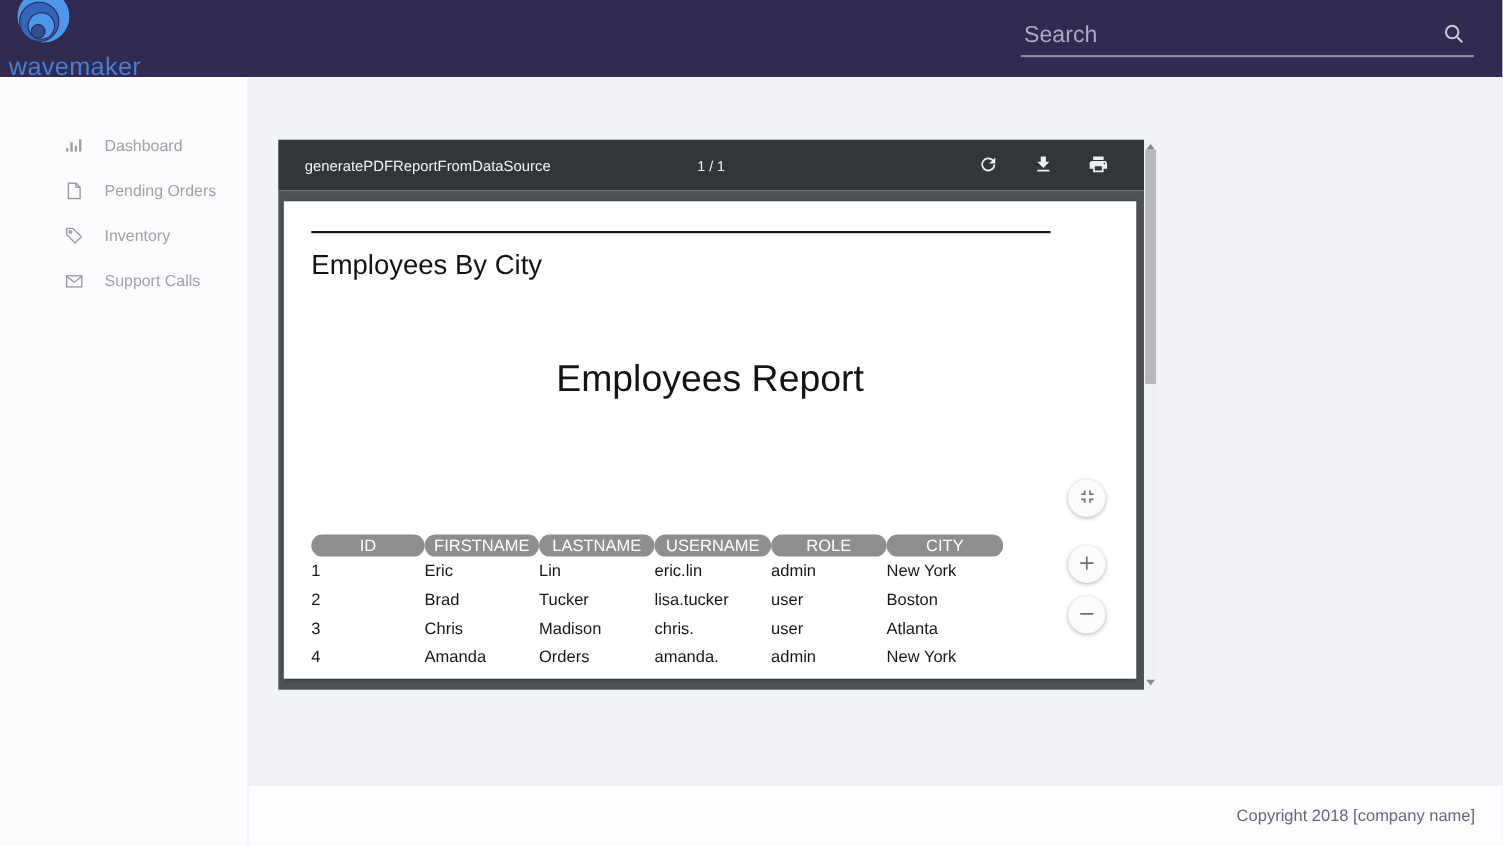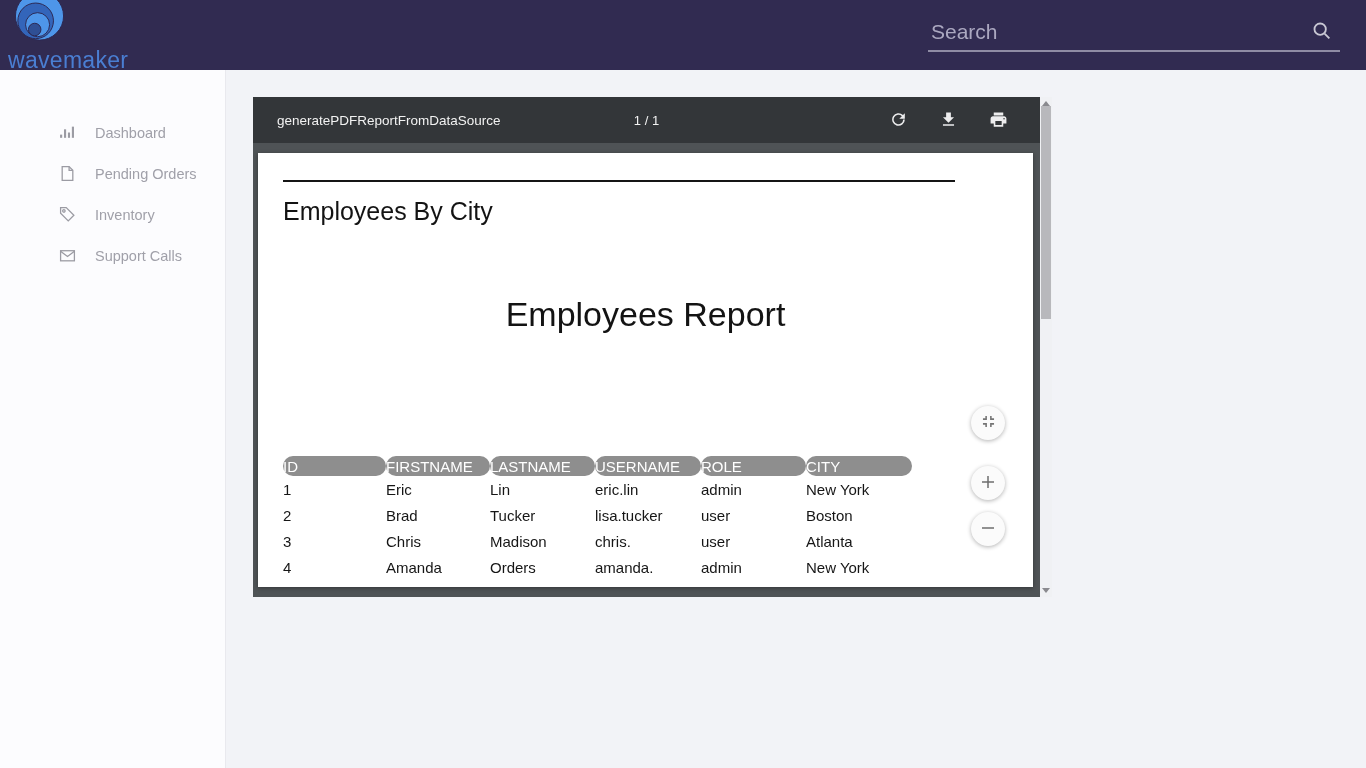--- a/index.html
+++ b/index.html
@@ -15,38 +15,38 @@
   .search-input::placeholder { color:#aba8c0; }
   .search-icon-btn { position:absolute; right:6px; top:8px; width:24px; height:24px; background:none; border:none; cursor:pointer; }
 
   
   .app-body { display:flex; height:698px; }
   .sidebar { width:226px; background:#fcfcfe; border-right:1px solid #e9e9ee;padding-left:32px; }
   .nav { padding-top:42px; }
   .nav-item { height:41px; display:flex; align-items:center; padding-left:27px; color:#a0a0a9; font-size:14.5px; cursor:pointer; }
   .nav-icon { width:17px; height:17px; margin-right:19px; flex:0 0 auto; }
 
-  .main { flex:1; display:flex; flex-direction:column; }
+  .main { flex:1; display:flex; flex-direction:column;margin-top:30px; }
   .content { flex:1; position:relative; background:var(--content-bg,#f2f3f7); }
 
   
   .pdf-embed { position:absolute; left:27px; top:27px; width:799px; height:500px; }
   .pdf-toolbar { position:absolute; left:0; top:0; right:12px; height:46px; background:var(--toolbar-bg,#333639); display:flex; align-items:center; }
   .pdf-title { margin-left:24px; color:#f2f2f2; font-size:13.5px; }
   .page-indicator { position:absolute; left:50%; transform:translateX(-50%); color:#f2f2f2; font-size:13px; }
   .toolbar-icons { margin-left:auto; margin-right:32px; display:flex; gap:30px; }
   .tb-btn { width:20px; height:20px; background:none; border:none; cursor:pointer; padding:0; }
 
   .pdf-viewer { position:absolute; left:0; top:46px; right:12px; bottom:0; background:var(--viewer-bg,#4f5356); overflow:hidden; }
   .pdf-page { position:absolute; left:5px; top:10px; width:775px; height:434px; background:#fff; overflow:hidden; box-shadow:0 1px 4px rgba(0,0,0,.35); }
   .doc-rule { position:absolute; left:25px; top:27px; width:672px; height:2px; background:#151515; }
   .doc-subtitle { position:absolute; left:25px; top:44px; width:672px; text-align:left; font-size:25px; color:#131313; }
   .doc-title { position:absolute; left:0; top:142px; width:775px; text-align:center; font-size:34px; color:#131313; }
   .report-table { position:absolute; left:25px; top:303px; width:629px; border-collapse:collapse; table-layout:fixed; font-size:15px; }
-  .report-table th { background:var(--table-header-bg,#8e8e8e); color:#fff; font-weight:normal; text-align:left; height:20px; vertical-align:middle;border-radius:10px; }
+  .report-table th { background:var(--table-header-bg,#8e8e8e); color:#fff; font-weight:normal; text-align:center; height:20px; vertical-align:middle;border-radius:10px; }
   .report-table td { height:26px; color:#161616; vertical-align:middle; }
 
   
   .pdf-scrollbar { position:absolute; right:0; top:0; width:12px; height:500px; background:#f0f1f4; cursor:default; }
   .sb-arrow { position:absolute; left:0; width:12px; height:12px; border:none; background:none; cursor:pointer; padding:0; }
   .sb-arrow span { position:absolute; left:2px; width:0; height:0; border-left:4px solid transparent; border-right:4px solid transparent; }
   .sb-up { top:0; } .sb-up span { top:4px; border-bottom:5px solid #8a8a8f; }
   .sb-down { bottom:0; } .sb-down span { bottom:4px; border-top:5px solid #8a8a8f; }
   .sb-thumb { position:absolute; left:1px; top:9px; width:10px; height:213px; background:#b8b8bc; cursor:pointer; }
 
@@ -264,14 +264,17 @@
           <span>
             <svg width="18" height="18" viewBox="0 0 24 24" fill="none" stroke="#6e6e6e" stroke-width="2">
               <line x1="4" y1="12" x2="20" y2="12"></line>
             </svg>
           </span>
         </button>
       </div>
 
     </div>
 
+    <div class="footer">
+      <span class="footer-text">Copyright 2018 [company name]</span>
+    </div>
   </div>
 </div>
 
 </body></html>

